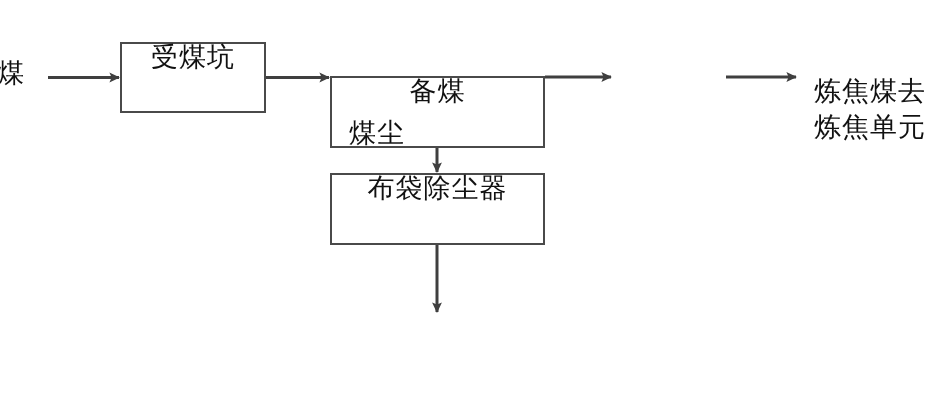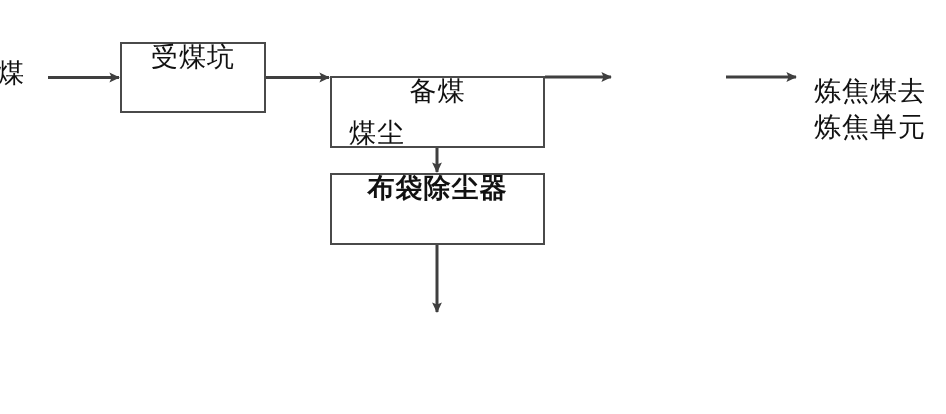--- a/index.html
+++ b/index.html
@@ -52,21 +52,21 @@
   }
   .free-label.multiline {
     line-height: 1.32;
     white-space: pre-line;
   }
 
   
   #box-coal-pit   { left: 120px; top: 42px;  width: 146px; height: 71px; }
   #box-coal-prep  { left: 330px; top: 40px;  width: 215px; height: 72px; margin-top: 36px; }
   #box-coal-tower { left: 612px; top: 42px;  width: 114px; height: 70px; }
-  #box-bag-filter { left: 330px; top: 173px; width: 215px; height: 72px; font-weight: bold; }
+  #box-bag-filter { left: 330px; top: 173px; width: 215px; height: 72px; }
 
   #label-coal-in      { left: -3px;  top: 60px; }
   #label-coking-out   { left: 814px; top: 30px; margin-top: 44px; }
   #label-coal-dust    { left: 349px; top: 120px; }
   #label-collected-ash{ left: 354px; top: 320px; }
 </style>
 </head>
 <body>
 
 <div id="diagram-root">

